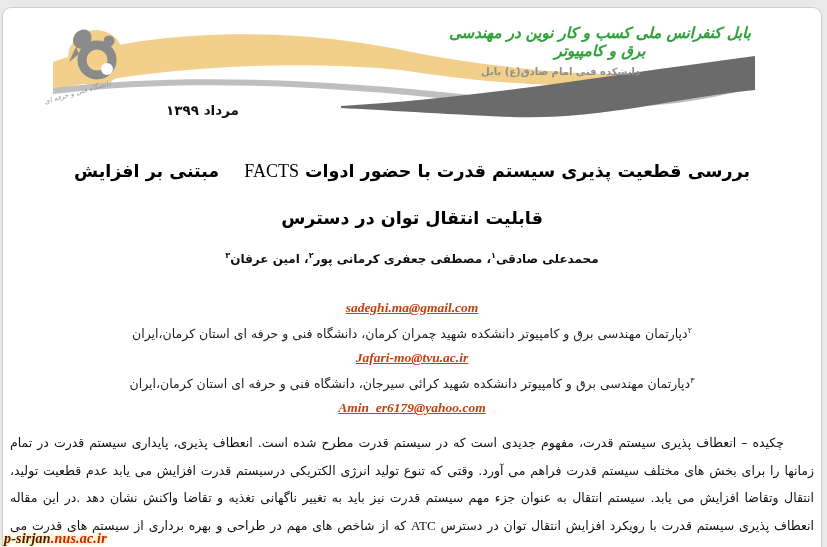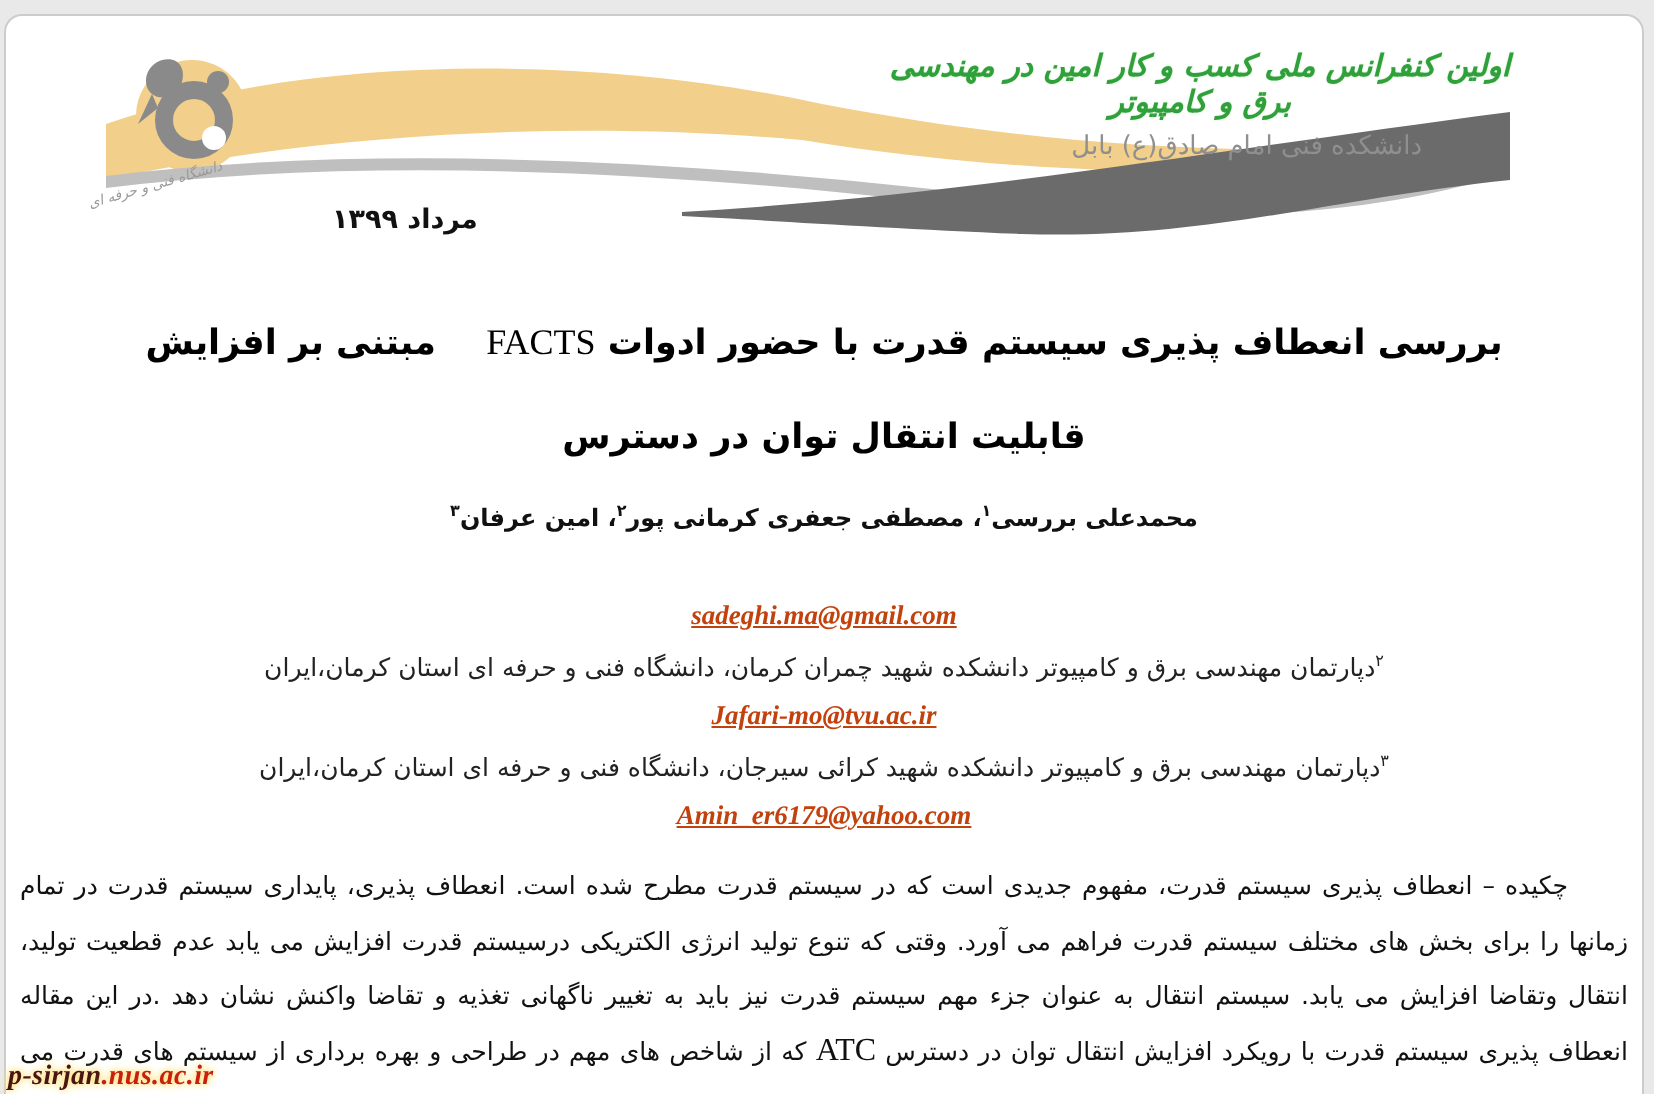--- a/index.html
+++ b/index.html
@@ -17,22 +17,22 @@
   }
   
   .banner{position:absolute;left:38px;top:6px;width:728px;height:112px;}
   .banner svg{position:absolute;left:0;top:0;}
   .conf-title{
     position:absolute;right:4px;top:10px;width:330px;text-align:center;
     direction:rtl;font-weight:bold;font-style:italic;font-size:15px;
     color:#2fa03a;text-shadow:0 0 1px #bfe6bf;letter-spacing:.5px;
   }
   .conf-venue{
-    position:absolute;right:58px;top:52px;width:230px;text-align:right;
-    direction:rtl;font-weight:normal;font-size:13px;color:#8f8f8f;
+    position:absolute;right:58px;top:52px;width:230px;text-align:left;
+    direction:rtl;font-weight:bold;font-size:10px;color:#8f8f8f;
   }
   
   .date{
     position:absolute;left:163px;top:94px;direction:rtl;
     font-weight:bold;font-size:13.5px;color:#111;
   }
   
   .title{
     position:absolute;left:0;top:140px;width:100%;margin:0;
     direction:rtl;text-align:center;font-size:17.5px;font-weight:bold;color:#000;
@@ -55,21 +55,21 @@
     font-size:13.5px;color:#c2410c;text-decoration:underline;
   }
   
   .abstract{
     position:absolute;left:7px;right:7px;top:421px;margin:0;
     direction:rtl;text-align:justify;text-justify:inter-word;
     font-size:12.5px;line-height:27.5px;color:#111;
     text-indent:30px;
   }
   .abs-label{font-weight:normal;}
-  .latin-s{font-family:"Liberation Serif",serif;font-size:16px;}
+  .latin-s{font-family:"Liberation Serif",serif;font-size:13px;}
   
   .watermark{
     position:absolute;left:1px;top:523px;
     font-family:"Liberation Serif",serif;font-weight:bold;font-style:italic;
     font-size:14px;letter-spacing:.2px;
     text-shadow:0 0 3px #ffd95e,0 0 6px #ffe79a;
     white-space:nowrap;
   }
   .wm-1{color:#4a1410;}
   .wm-2{color:#c8200f;}
@@ -95,32 +95,32 @@
 
       <g>
         <path d="M 40,16 C 48,14 52,20 50,27 C 48,34 40,37 35,33 C 30,29 31,19 40,16 Z
                  M 35,33 L 28,48 L 38,40 Z" fill="#8a8a8a"></path>
         <circle cx="56" cy="46" r="15" fill="none" stroke="#8a8a8a" stroke-width="9"></circle>
         <circle cx="66" cy="55" r="6" fill="#ffffff"></circle>
         <circle cx="68" cy="27" r="5.5" fill="#8a8a8a"></circle>
         <text x="4" y="90" font-size="7" fill="#9a9a9a" font-style="italic" transform="rotate(-16 4 90)">دانشگاه فنی و حرفه ای</text>
       </g>
     </svg>
-    <div class="conf-title">اولین کنفرانس ملی کسب و کار امین در مهندسی برق و کامپیوتر</div>
+    <div class="conf-title">بابل کنفرانس ملی کسب و کار نوین در مهندسی برق و کامپیوتر</div>
     <div class="conf-venue">دانشکده فنی امام صادق(ع) بابل</div>
   </div>
 
   <div class="date">مرداد ۱۳۹۹</div>
 
   <h1 class="title">
-    <div class="t-line"><span>بررسی انعطاف پذیری سیستم قدرت با حضور ادوات </span><span class="latin-title">FACTS</span><span> مبتنی بر افزایش</span></div>
+    <div class="t-line"><span>بررسی قطعیت پذیری سیستم قدرت با حضور ادوات </span><span class="latin-title">FACTS</span><span> مبتنی بر افزایش</span></div>
     <div class="t-line">قابلیت انتقال توان در دسترس</div>
   </h1>
 
-  <div class="authors"><span><span>محمدعلی بررسی</span><sup>۱</sup></span><span>، </span><span><span>مصطفی جعفری کرمانی پور</span><sup>۲</sup></span><span>، </span><span><span>امین عرفان</span><sup>۳</sup></span></div>
+  <div class="authors"><span><span>محمدعلی صادقی</span><sup>۱</sup></span><span>، </span><span><span>مصطفی جعفری کرمانی پور</span><sup>۲</sup></span><span>، </span><span><span>امین عرفان</span><sup>۳</sup></span></div>
 
   <div class="affils">
     <div class="email-line"><a class="email">sadeghi.ma@gmail.com</a></div>
     <div class="affil-line"><sup>۲</sup><span>دپارتمان مهندسی برق و کامپیوتر دانشکده شهید چمران کرمان، دانشگاه فنی و حرفه ای استان کرمان،ایران</span></div>
     <div class="email-line"><a class="email">Jafari-mo@tvu.ac.ir</a></div>
     <div class="affil-line"><sup>۳</sup><span>دپارتمان مهندسی برق و کامپیوتر دانشکده شهید کرائی سیرجان، دانشگاه فنی و حرفه ای استان کرمان،ایران</span></div>
     <div class="email-line"><a class="email">Amin_er6179@yahoo.com</a></div>
   </div>
 
   <p class="abstract"><b class="abs-label">چکیده – </b><span>انعطاف پذیری سیستم قدرت، مفهوم جدیدی است که در سیستم قدرت مطرح شده است. انعطاف پذیری، پایداری سیستم قدرت در تمام زمانها را برای بخش های مختلف سیستم قدرت فراهم می آورد. وقتی که تنوع تولید انرژی الکتریکی درسیستم قدرت افزایش می یابد عدم قطعیت تولید، انتقال وتقاضا افزایش می یابد. سیستم انتقال به عنوان جزء مهم سیستم قدرت نیز باید به تغییر ناگهانی تغذیه و تقاضا واکنش نشان دهد .در این مقاله انعطاف پذیری سیستم قدرت با رویکرد افزایش انتقال توان در دسترس </span><span class="latin-s">ATC</span><span> که از شاخص های مهم در طراحی و بهره برداری از سیستم های قدرت می باشد با حضور ادوات </span></p>

